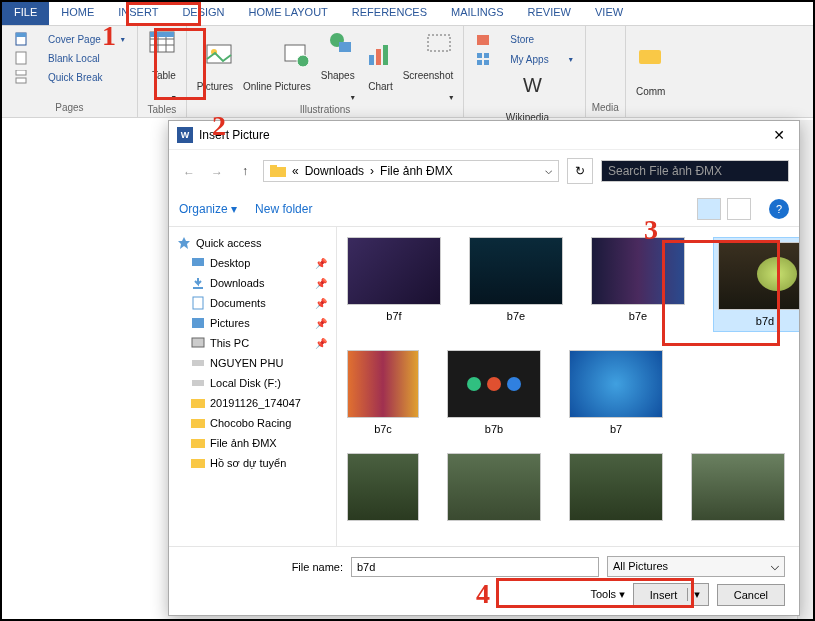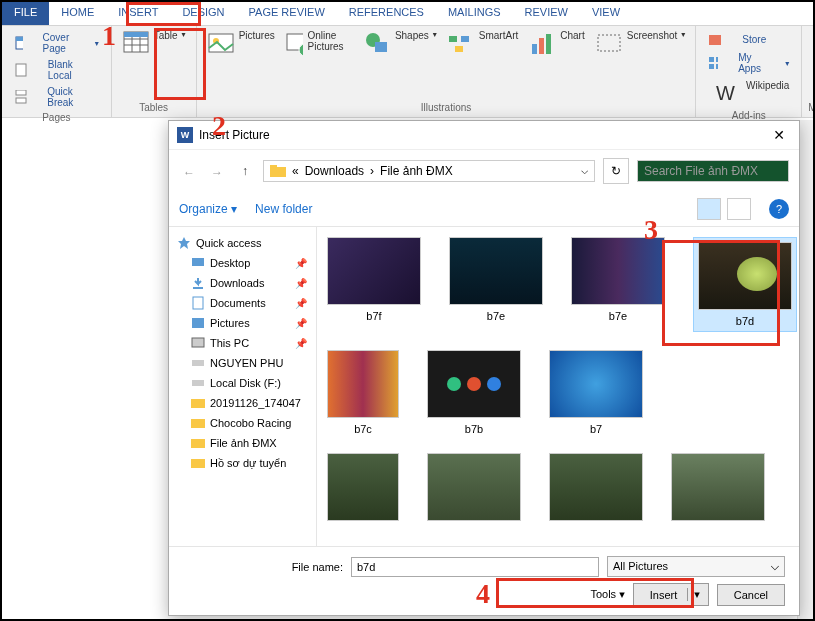--- a/index.html
+++ b/index.html
@@ -5,42 +5,42 @@
 *{box-sizing:border-box;margin:0;padding:0;font-family:"Segoe UI",Arial,sans-serif}
 body{width:815px;height:621px;background:#fff;overflow:hidden;position:relative;border:2px solid #000}
 .ribbon-tabs{display:flex;height:24px;background:#fff;border-bottom:1px solid #d4d4d4;font-size:11px}
 .tab{padding:4px 12px;color:#2b579a;cursor:pointer}
 .tab.file{background:#2b579a;color:#fff}
 .tab.active{color:#2b579a}
 .ribbon{display:flex;height:92px;background:#f1f1f1;border-bottom:1px solid #d4d4d4;font-size:10px}
 .group{display:flex;flex-direction:column;align-items:center;padding:2px 6px;border-right:1px solid #d4d4d4;justify-content:space-between}
 .group-label{color:#666;font-size:10px;margin-top:auto;padding-bottom:2px}
 .group-items{display:flex;gap:2px;flex:1}
-.vbtn{display:flex;flex-direction:row;align-items:flex-start;justify-content:center;padding:2px 4px;gap:4px;cursor:pointer;font-size:10px;color:#333}
+.vbtn{display:flex;flex-direction:column;align-items:flex-end;justify-content:center;padding:2px 4px;gap:12px;cursor:pointer;font-size:10px;color:#333}
 .vbtn svg{width:28px;height:28px}
 .hbtn{display:flex;align-items:center;gap:20px;padding:2px 4px;font-size:10px;color:#2b579a;cursor:pointer}
 .hbtn svg{width:14px;height:14px}
 .pages-col{display:flex;flex-direction:column;gap:1px;padding:2px}
 .ann{position:absolute;font-weight:bold;color:#e03020;font-size:28px;font-family:Georgia,serif;z-index:50;pointer-events:none}
 .redbox{position:absolute;border:3px solid #e03020;z-index:49;pointer-events:none}
 .dialog{position:absolute;left:166px;top:118px;width:632px;height:496px;background:#fff;border:1px solid #aaa;box-shadow:0 4px 16px rgba(0,0,0,0.3);display:flex;flex-direction:column}
 .dlg-title{display:flex;align-items:center;padding:6px 8px;font-size:12px;border-bottom:1px solid #eee}
 .dlg-title .x{margin-left:auto;font-size:14px;cursor:pointer;padding:0 6px}
 .dlg-nav{display:flex;align-items:center;padding:8px 10px;gap:8px;font-size:12px}
 .nav-arr{width:20px;height:20px;display:flex;align-items:center;justify-content:center;color:#999;cursor:pointer}
 .breadcrumb{flex:1;display:flex;align-items:center;gap:6px;border:1px solid #ccc;padding:3px 6px;background:#fff}
-.search{width:152px;border:1px solid #ccc;padding:3px 6px;color:#999;background:#14532d}
+.search{width:188px;border:1px solid #ccc;padding:3px 6px;color:#999;background:#0f172a}
 .refresh{width:26px;height:26px;border:1px solid #ccc;display:flex;align-items:center;justify-content:center;cursor:pointer}
 .dlg-toolbar{display:flex;align-items:center;padding:6px 10px;gap:18px;font-size:12px;border-bottom:1px solid #e5e5e5}
 .dlg-toolbar .link{color:#1a6fce;cursor:pointer}
 .view-icons{margin-left:auto;display:flex;gap:6px}
 .view-icons div{width:24px;height:22px;border:1px solid #ccc;cursor:pointer}
 .help{width:20px;height:20px;border-radius:50%;background:#1a6fce;color:#fff;display:flex;align-items:center;justify-content:center;font-size:11px;cursor:pointer}
 .dlg-body{flex:1;display:flex;overflow:hidden}
-.tree{width:148px;border-right:1px solid #e5e5e5;padding:6px 4px;font-size:11px;overflow:hidden;position:relative}
+.tree{width:168px;border-right:1px solid #e5e5e5;padding:6px 4px;font-size:11px;overflow:hidden;position:relative}
 .tree-item{display:flex;align-items:center;gap:5px;padding:3px 4px;cursor:pointer;white-space:nowrap;overflow:hidden}
 .tree-item.sub{padding-left:18px}
 .ticon{width:14px;height:14px;flex-shrink:0}
 .pin{margin-left:auto;color:#aaa;font-size:10px}
 .files{flex:1;padding:10px;overflow:auto}
 .frow{display:flex;gap:28px;margin-bottom:18px}
 .fitem{display:flex;flex-direction:column;align-items:center;gap:5px;font-size:11px;cursor:pointer}
 .thumb{width:94px;height:68px;background:#333;border:1px solid #ccc;position:relative;overflow:hidden}
 .fitem.sel{background:#cce8ff;padding:4px;border:1px solid #99d1ff}
 .dlg-foot{padding:9px 14px;font-size:11px;border-top:1px solid #e5e5e5}
@@ -56,21 +56,21 @@
 .wicon{width:16px;height:16px;background:#2b579a;color:#fff;font-size:9px;font-weight:bold;display:flex;align-items:center;justify-content:center;margin-right:6px}
 </style>
 </head>
 <body>
 
 <div class="ribbon-tabs">
   <div class="tab file">FILE</div>
   <div class="tab">HOME</div>
   <div class="tab active">INSERT</div>
   <div class="tab">DESIGN</div>
-  <div class="tab">PAGE REVIEW</div>
+  <div class="tab">HOME LAYOUT</div>
   <div class="tab">REFERENCES</div>
   <div class="tab">MAILINGS</div>
   <div class="tab">REVIEW</div>
   <div class="tab">VIEW</div>
 </div>
 
 <div class="ribbon">
   <div class="group">
     <div class="pages-col">
       <div class="hbtn">
@@ -131,28 +131,20 @@
           </svg>
           <span>Online Pictures</span>
         </div>
       <div class="vbtn">
           <svg>
             <circle cx="10" cy="10" r="7" fill="#4faf6e"></circle>
             <rect x="12" y="12" width="12" height="10" fill="#5b9bd5"></rect>
           </svg>
           <span>Shapes</span>
           <span style="font-size:8px">▾</span>
-        </div>
-      <div class="vbtn">
-          <svg>
-            <rect x="2" y="6" width="8" height="6" fill="#4faf6e"></rect>
-            <rect x="14" y="6" width="8" height="6" fill="#5b9bd5"></rect>
-            <rect x="8" y="16" width="8" height="6" fill="#f9c846"></rect>
-          </svg>
-          <span>SmartArt</span>
         </div>
       <div class="vbtn">
           <svg>
             <rect x="4" y="14" width="5" height="10" fill="#5b9bd5"></rect>
             <rect x="11" y="8" width="5" height="16" fill="#e8745b"></rect>
             <rect x="18" y="4" width="5" height="20" fill="#4faf6e"></rect>
           </svg>
           <span>Chart</span>
         </div>
       <div class="vbtn">

